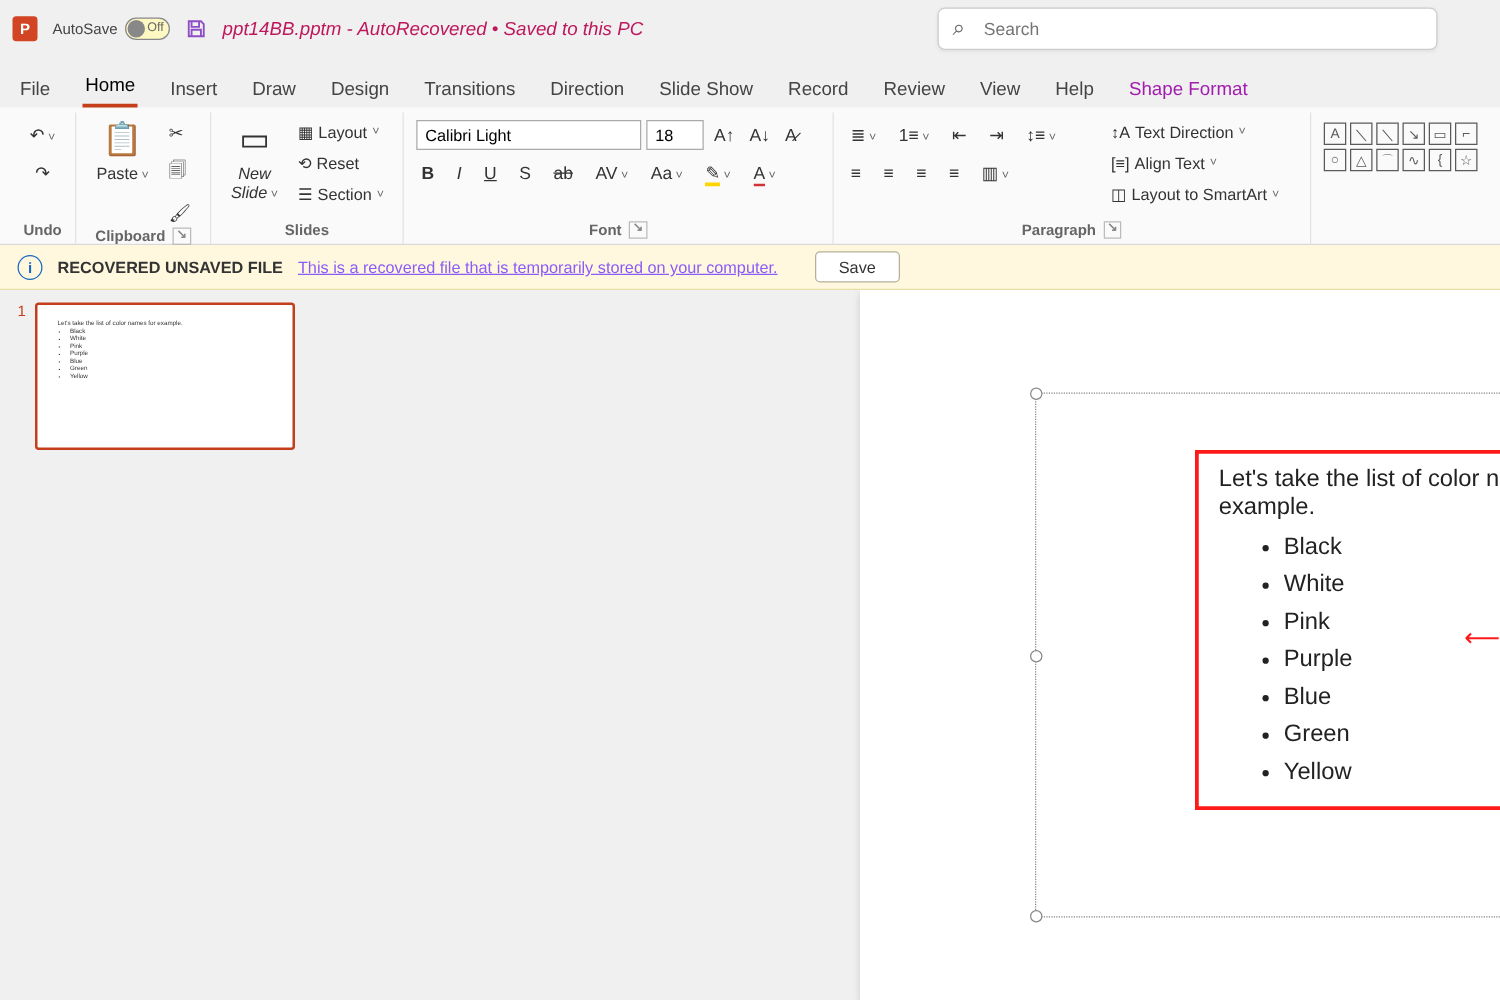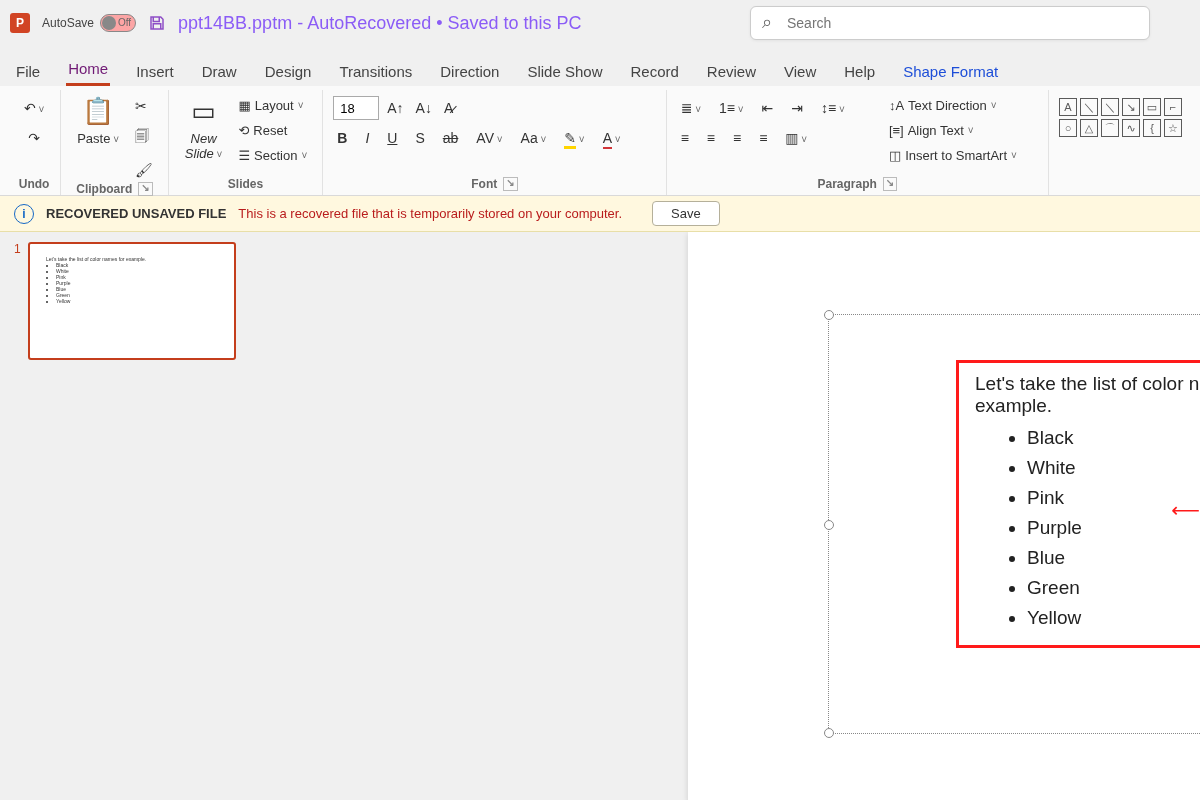--- a/index.html
+++ b/index.html
@@ -2,35 +2,35 @@
 <html><head>
 <meta charset="utf-8">
 <style>
   * { box-sizing: border-box; margin: 0; padding: 0; font-family: "Segoe UI", sans-serif; }
   body { background: #f0f0f0; width: 1200px; height: 800px; overflow: hidden; font-size: 13px; color: #333; }
 
   
   .titlebar { height: 46px; background: #f0f0f0; display: flex; align-items: center; padding: 0 10px; gap: 12px; }
   .app-icon { width: 20px; height: 20px; background: #d14424; border-radius: 3px; display:flex; align-items:center; justify-content:center; color:#fff; font-weight:bold; font-size:12px;}
   .autosave-tog { display:flex; align-items:center; gap:6px; font-size:12px; color:#444;}
-  .tog { width:36px; height:18px; border:1px solid #888; border-radius:9px; background:#fca5a5; position:relative;}
+  .tog { width:36px; height:18px; border:1px solid #888; border-radius:9px; background:#fef9c3; position:relative;}
   .tog::after{content:""; position:absolute; left:1px; top:1px; width:14px; height:14px; background:#888; border-radius:50%;}
   .tog-label{font-size:10px; position:absolute; right:4px; top:2px; color:#666;}
   .save-ic { width:18px; height:18px; color:#8e4ec6; display:flex;}
-  .title-text { font-size:18px; color:#8b5cf6;}
+  .title-text { font-size:15px; color:#be185d;font-style:italic;}
   .search { margin-left:auto; width:400px; margin-right:40px;}
   .search-in { width:100%; height:34px; border:1px solid #ccc; border-radius:6px; background:#fff; padding:0 14px 0 36px; font-size:14px; color:#14532d; box-shadow:0 1px 3px rgba(0,0,0,0.06);}
   .search-wrap {position:relative;}
   .search-wrap::before{content:"⌕"; position:absolute; left:12px; top:6px; font-size:18px; color:#666;}
 
   
   .tabs { height: 40px; display:flex; align-items:flex-end; gap:24px; padding:0 14px; font-size:15px; color:#444;}
   .tab { padding:6px 2px; cursor:pointer;}
-  .tab.active { color:#701a75; border-bottom:3px solid #c43e1c; font-weight:500;}
-  .tab.ctx { color:#1d4ed8; }
+  .tab.active { color:#000000; border-bottom:3px solid #c43e1c; font-weight:500;}
+  .tab.ctx { color:#a21caf; }
 
   
   .ribbon { background:#fafafa; border-bottom:1px solid #d9d9d9; height:110px; display:flex; align-items:stretch; padding:4px 8px 0 8px; }
   .group { border-right:1px solid #e2e2e2; padding:2px 10px 0 10px; display:flex; flex-direction:column; }
   .group-body { flex:1; display:flex; align-items:flex-start; gap:6px;}
   .group-label { font-size:12px; color:#666; padding:2px 0 4px 0; display:flex; justify-content:center; gap:6px;font-weight:bold;}
   .dlaunch{font-size:10px; color:#888; border:1px solid #bbb; padding:0 2px; line-height:10px;}
   .btn { background:none; border:none; cursor:pointer; font-size:13px; color:#333; display:flex; align-items:center; gap:4px; padding:2px 4px;}
   .vbtn { display:flex; flex-direction:column; align-items:center; gap:4px; padding:4px 6px; cursor:pointer;}
   .vbtn .ic { font-size:26px; }
@@ -41,21 +41,21 @@
   .fsel-name{width:180px;} .fsel-size{width:46px;}
   .underline-red{border-bottom:2px solid #d13438; padding-bottom:1px;}
   .underline-yel{border-bottom:3px solid #ffd500; padding-bottom:0px;}
   .drop::after{content:" ˅"; font-size:10px; color:#666;}
   .shapes-grid{display:grid; grid-template-columns:repeat(6,18px); grid-auto-rows:18px; gap:3px;}
   .shp{border:1px solid #5a5a5a; font-size:11px; display:flex; align-items:center; justify-content:center; color:#5a5a5a;}
 
   
   .msgbar { background:#fff8df; border-bottom:1px solid #e8dfa8; height:36px; display:flex; align-items:center; padding:0 14px; gap:12px; font-size:13px;}
   .msg-ic{width:20px;height:20px;border:1.5px solid #1668c5;border-radius:50%;color:#1668c5;display:flex;align-items:center;justify-content:center;font-weight:bold;font-size:12px;}
-  .msg-link{color:#b91c1c; }
+  .msg-link{color:#8b5cf6; text-decoration:underline;}
   .msg-btn{margin-left:18px; background:#fff; border:1px solid #b5b09a; border-radius:4px; padding:4px 18px; font-size:13px; color:#333; cursor:pointer;}
 
   
   .editor { display:flex; height: calc(800px - 46px - 40px - 110px - 36px); background:#f0f0f0;}
   .thumbs { width:252px; padding:10px 8px; }
   .slidenum{color:#c43e1c; font-size:12px; position:absolute; left:6px; top:0;}
   .thumb-wrap{position:relative; padding-left:20px;}
   .thumb { width:208px; height:118px; background:#fff; border:2px solid #c43e1c; border-radius:3px; padding:12px 16px; font-size:5px; color:#333;}
   .thumb ul{list-style:disc; padding-left:10px;}
   .canvas-area{ flex:1; position:relative; overflow:hidden;}
@@ -165,20 +165,21 @@
             <span>Section</span>
           </span>
       </div>
     </div>
     <div class="group-label">Slides</div>
   </div>
 
   <div class="group" style="width:352px">
     <div class="group-body col" style="gap:8px; padding-top:4px;">
       <div class="row">
+        <input class="font-sel fsel-name" value="Calibri Light" style="">
         <input class="font-sel fsel-size" value="18" style="">
         <span class="mini">A↑</span>
         <span class="mini">A↓</span>
         <span class="mini">A̷</span>
       </div>
       <div class="row" style="gap:10px;">
         <span class="mini"><b>B</b></span>
         <span class="mini"><i>I</i></span>
         <span class="mini"><u>U</u></span>
         <span class="mini">S</span>
@@ -217,21 +218,21 @@
         <span class="btn drop">
             <span>↕A</span>
             <span>Text Direction</span>
           </span>
         <span class="btn drop">
             <span>[≡]</span>
             <span>Align Text</span>
           </span>
         <span class="btn drop">
             <span>◫</span>
-            <span>Insert to SmartArt</span>
+            <span>Layout to SmartArt</span>
           </span>
       </div>
     </div>
     <div class="group-label">
         <span>Paragraph</span>
         <span class="dlaunch">↘</span>
       </div>
   </div>
 
   <div class="group" style="border-right:none;">

